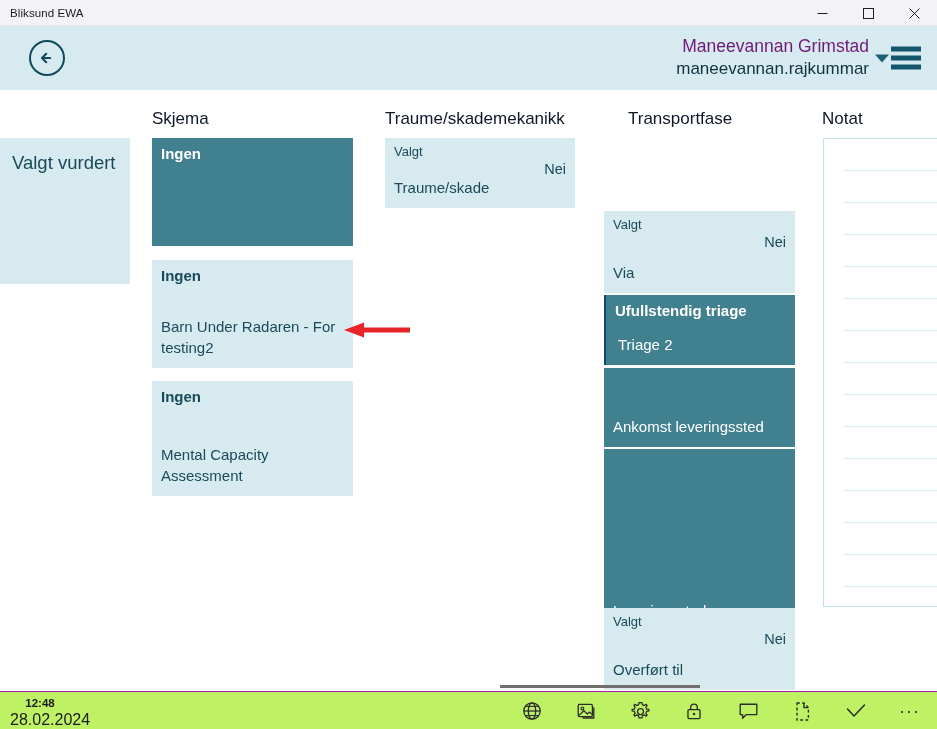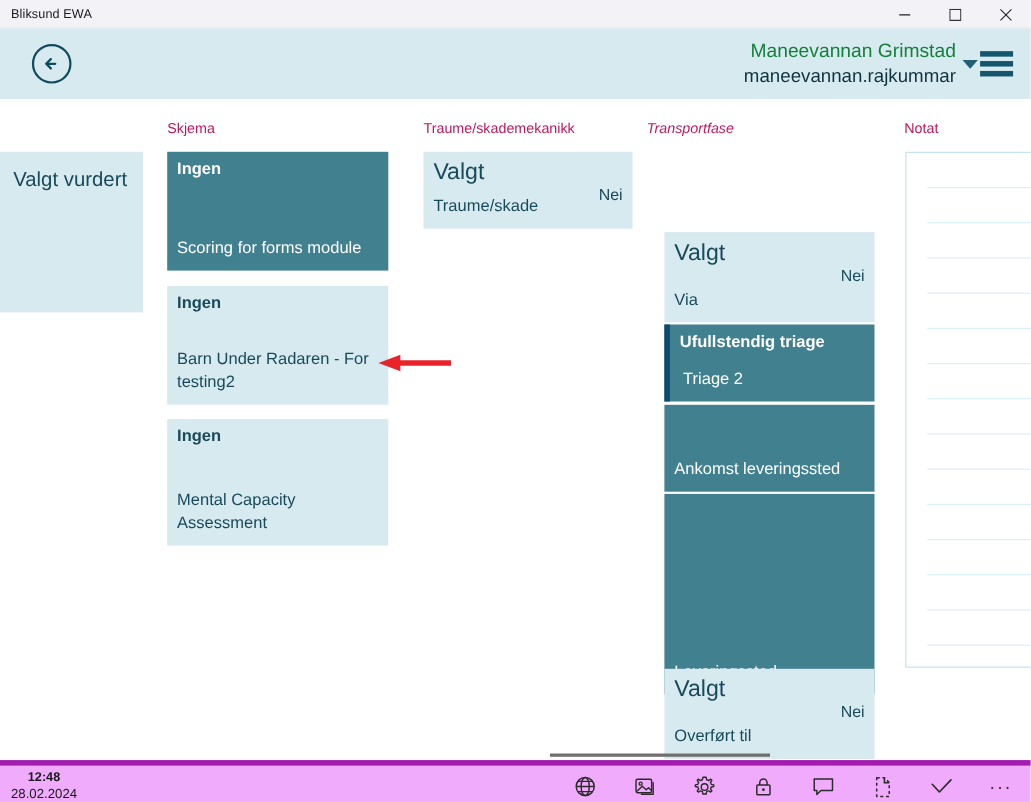--- a/index.html
+++ b/index.html
@@ -74,21 +74,21 @@
 
   .user-block {
     position: absolute;
     right: 68px; top: 50%;
     transform: translateY(-50%);
     text-align: right;
     line-height: 1.32;
   }
   .user-name {
     font-size: 17.5px;
-    color: #15803d;
+    color: #701a75;
     white-space: nowrap;
   }
   .user-login {
     font-size: 17px;
     color: #10323f;
     white-space: nowrap;
   }
   .menu-block {
     position: absolute;
     right: 16px; top: 50%;
@@ -119,22 +119,22 @@
   .board {
     position: absolute;
     top: 90px; left: 0;
     width: 937px;
     height: 601px;
     background: #ffffff;
   }
 
   .col-title {
     position: absolute;
-    font-size: 13px;
-    color: #be185d;
+    font-size: 17px;
+    color: #0f172a;
     font-weight: 400;
     white-space: nowrap;
   }
 
   
   .unassessed {
     position: absolute;
     left: 0; top: 48px;
     width: 130px; height: 146px;
     background: #d6eaf0;
@@ -148,31 +148,31 @@
   }
 
   
   .card {
     position: absolute;
     padding: 7px 9px 9px 9px;
     overflow: hidden;
   }
   .card.light { background: #d6eaf0; }
   .card.dark  { background: #41808f; }
-  .card.accent-left { border-left: 5px solid #0c4a6e; }
+  .card.accent-left { border-left: 2px solid #0c4a6e; }
 
   .card-status {
     text-align: left;
     font-size: 15px;
     font-weight: bold;
     line-height: 1.15;
     white-space: nowrap;
   }
   .card-status.big {
-    font-size: 21px;
+    font-size: 13px;
     font-weight: 400;
   }
   .card-substatus {
     text-align: right;
     font-size: 14.5px;
     line-height: 1.3;
     white-space: nowrap;
   }
   .card.light .card-status,
   .card.light .card-substatus,
@@ -230,37 +230,37 @@
     left: 344px; top: 232px;
     width: 66px; height: 16px;
     pointer-events: none;
   }
 
   
   .bottombar {
     position: absolute;
     left: 0; bottom: 0;
     width: 937px; height: 38px;
-    background: #f0abfc;
-    border-top: 5px solid #a21caf;
+    background: #bef264;
+    border-top: 1px solid #a21caf;
   }
   .clock {
     position: absolute;
     left: 10px; top: 4px;
     line-height: 1.22;
   }
   .clock-time {
     font-size: 11.5px;
     font-weight: bold;
     color: #1b1b1b;
     text-align: center;
     width: 60px;
   }
   .clock-date {
-    font-size: 12px;
+    font-size: 16px;
     color: #1b1b1b;
     text-align: center;
     width: 60px;
   }
   .toolbar-icons {
     position: absolute;
     left: 505px; top: 0;
     height: 38px;
     width: 432px;
     display: flex;
@@ -332,26 +332,25 @@
   </div>
 
   <div class="board">
 
     <div class="unassessed">
       <div class="unassessed-label">Valgt vurdert</div>
     </div>
 
     <div class="col-title" style="left:152px; top:19px;">Skjema</div>
     <div class="col-title" style="left:385px; top:19px;">Traume/skademekanikk</div>
-    <div class="col-title" style="left:588px; top:19px;font-style:italic;">Transportfase</div>
+    <div class="col-title" style="left:628px; top:19px;">Transportfase</div>
     <div class="col-title" style="left:822px; top:19px;">Notat</div>
 
     <div class="card dark" style="left:152px; top:48px; width:201px; height:108px;">
       <div class="card-status">Ingen</div>
-      <div class="card-title">Scoring for forms module</div>
     </div>
 
     <div class="card light" style="left:152px; top:170px; width:201px; height:108px;">
       <div class="card-status">Ingen</div>
       <div class="card-title">Barn Under Radaren - For testing2</div>
     </div>
 
     <div class="card light" style="left:152px; top:291px; width:201px; height:115px;">
       <div class="card-status">Ingen</div>
       <div class="card-title">Mental Capacity Assessment</div>

